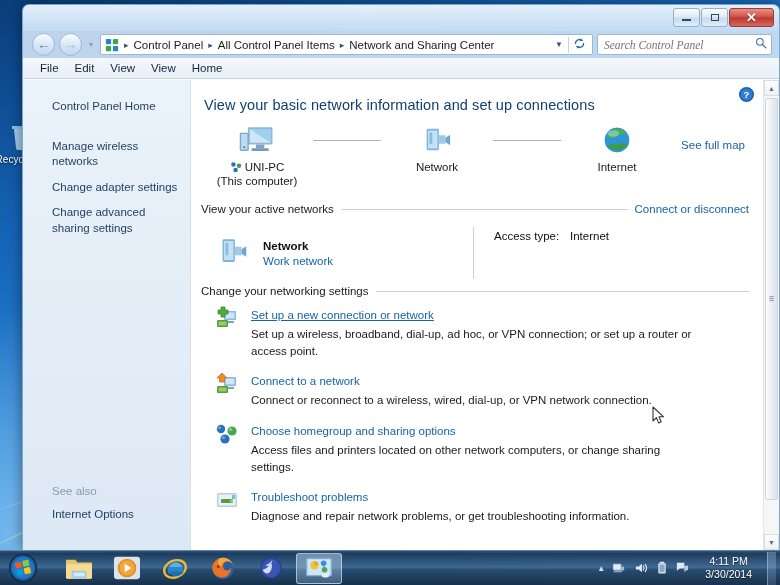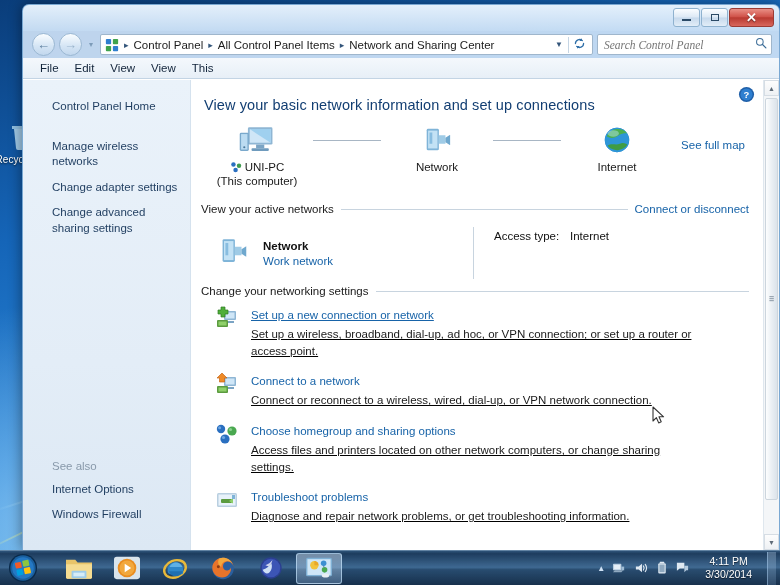--- a/index.html
+++ b/index.html
@@ -247,21 +247,21 @@
   #active-left .sub { font-size: 11.5px; color: #1763a8; margin-top: 3px; cursor: pointer; }
   #active-div { width: 1px; background: #c8d4df; margin: 2px 0; flex: none; }
   #active-right { padding-left: 20px; padding-top: 5px; flex: 1; }
   .kv { display: flex; align-items: center; font-size: 11.5px; color: #111; margin-bottom: 5px; }
   .kv .k { width: 76px; flex: none; }
   .kv .v { color: #111; }
   .kv .v.link { color: #1763a8; cursor: pointer; }
   .conn-ico { margin-right: 4px; }
 
   
-  #actions { margin: 8px 0 0 14px; text-decoration: underline; }
+  #actions { margin: 8px 0 0 14px; }
   .action {
     display: flex; gap: 10px;
     margin-bottom: 12px;
   }
   .action .ico { width: 26px; flex: none; padding-top: 1px; }
   .action .body { flex: 1; min-width: 0; }
   .action .ttl {
     font-size: 11.5px; color: #1763a8; cursor: pointer;
     display: inline-block;
   }
@@ -419,36 +419,35 @@
           </svg>
         </span>
       </div>
     </div>
 
     <div id="menubar">
       <span class="menu-item">File</span>
       <span class="menu-item">Edit</span>
       <span class="menu-item">View</span>
       <span class="menu-item">View</span>
-      <span class="menu-item">This</span>
+      <span class="menu-item">Home</span>
     </div>
 
     <div id="body">
 
       <div id="sidebar">
         <div class="side-link">Control Panel Home</div>
         <div id="side-gap"></div>
         <div class="side-link">Manage wireless networks</div>
         <div class="side-link">Change adapter settings</div>
         <div class="side-link">Change advanced sharing settings</div>
 
         <div id="seealso-wrap">
           <div id="seealso-title">See also</div>
           <div class="side-link">Internet Options</div>
-          <div class="side-link">Windows Firewall</div>
         </div>
       </div>
 
       <div id="content">
         <div id="content-inner">
 
           <div id="help-btn">
             <svg width="17" height="17" viewBox="0 0 18 18">
               <circle cx="9" cy="9" r="8" fill="#1f5fa8"></circle>
               <circle cx="9" cy="9" r="6.4" fill="#2e7fd0"></circle>

